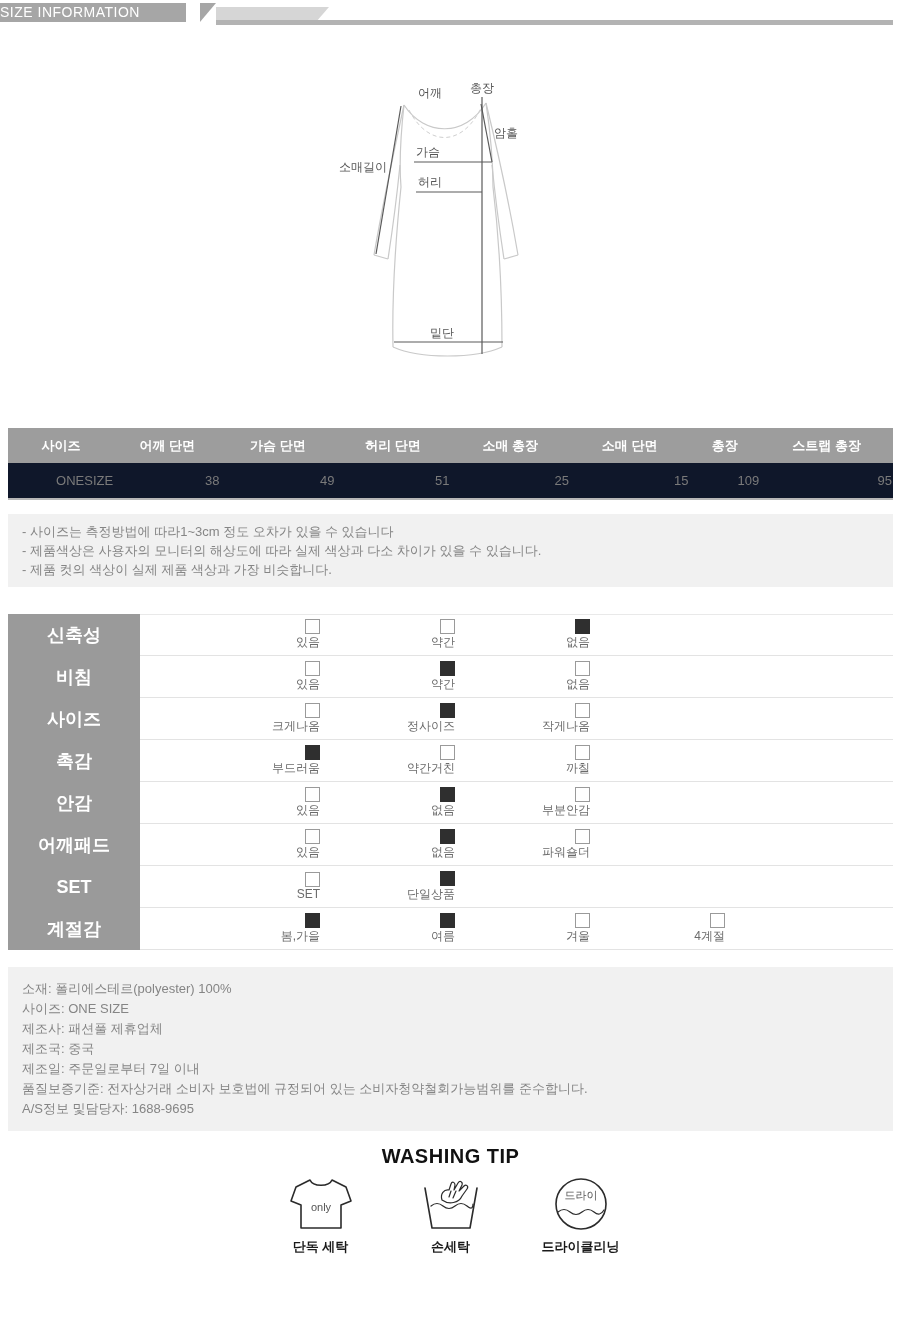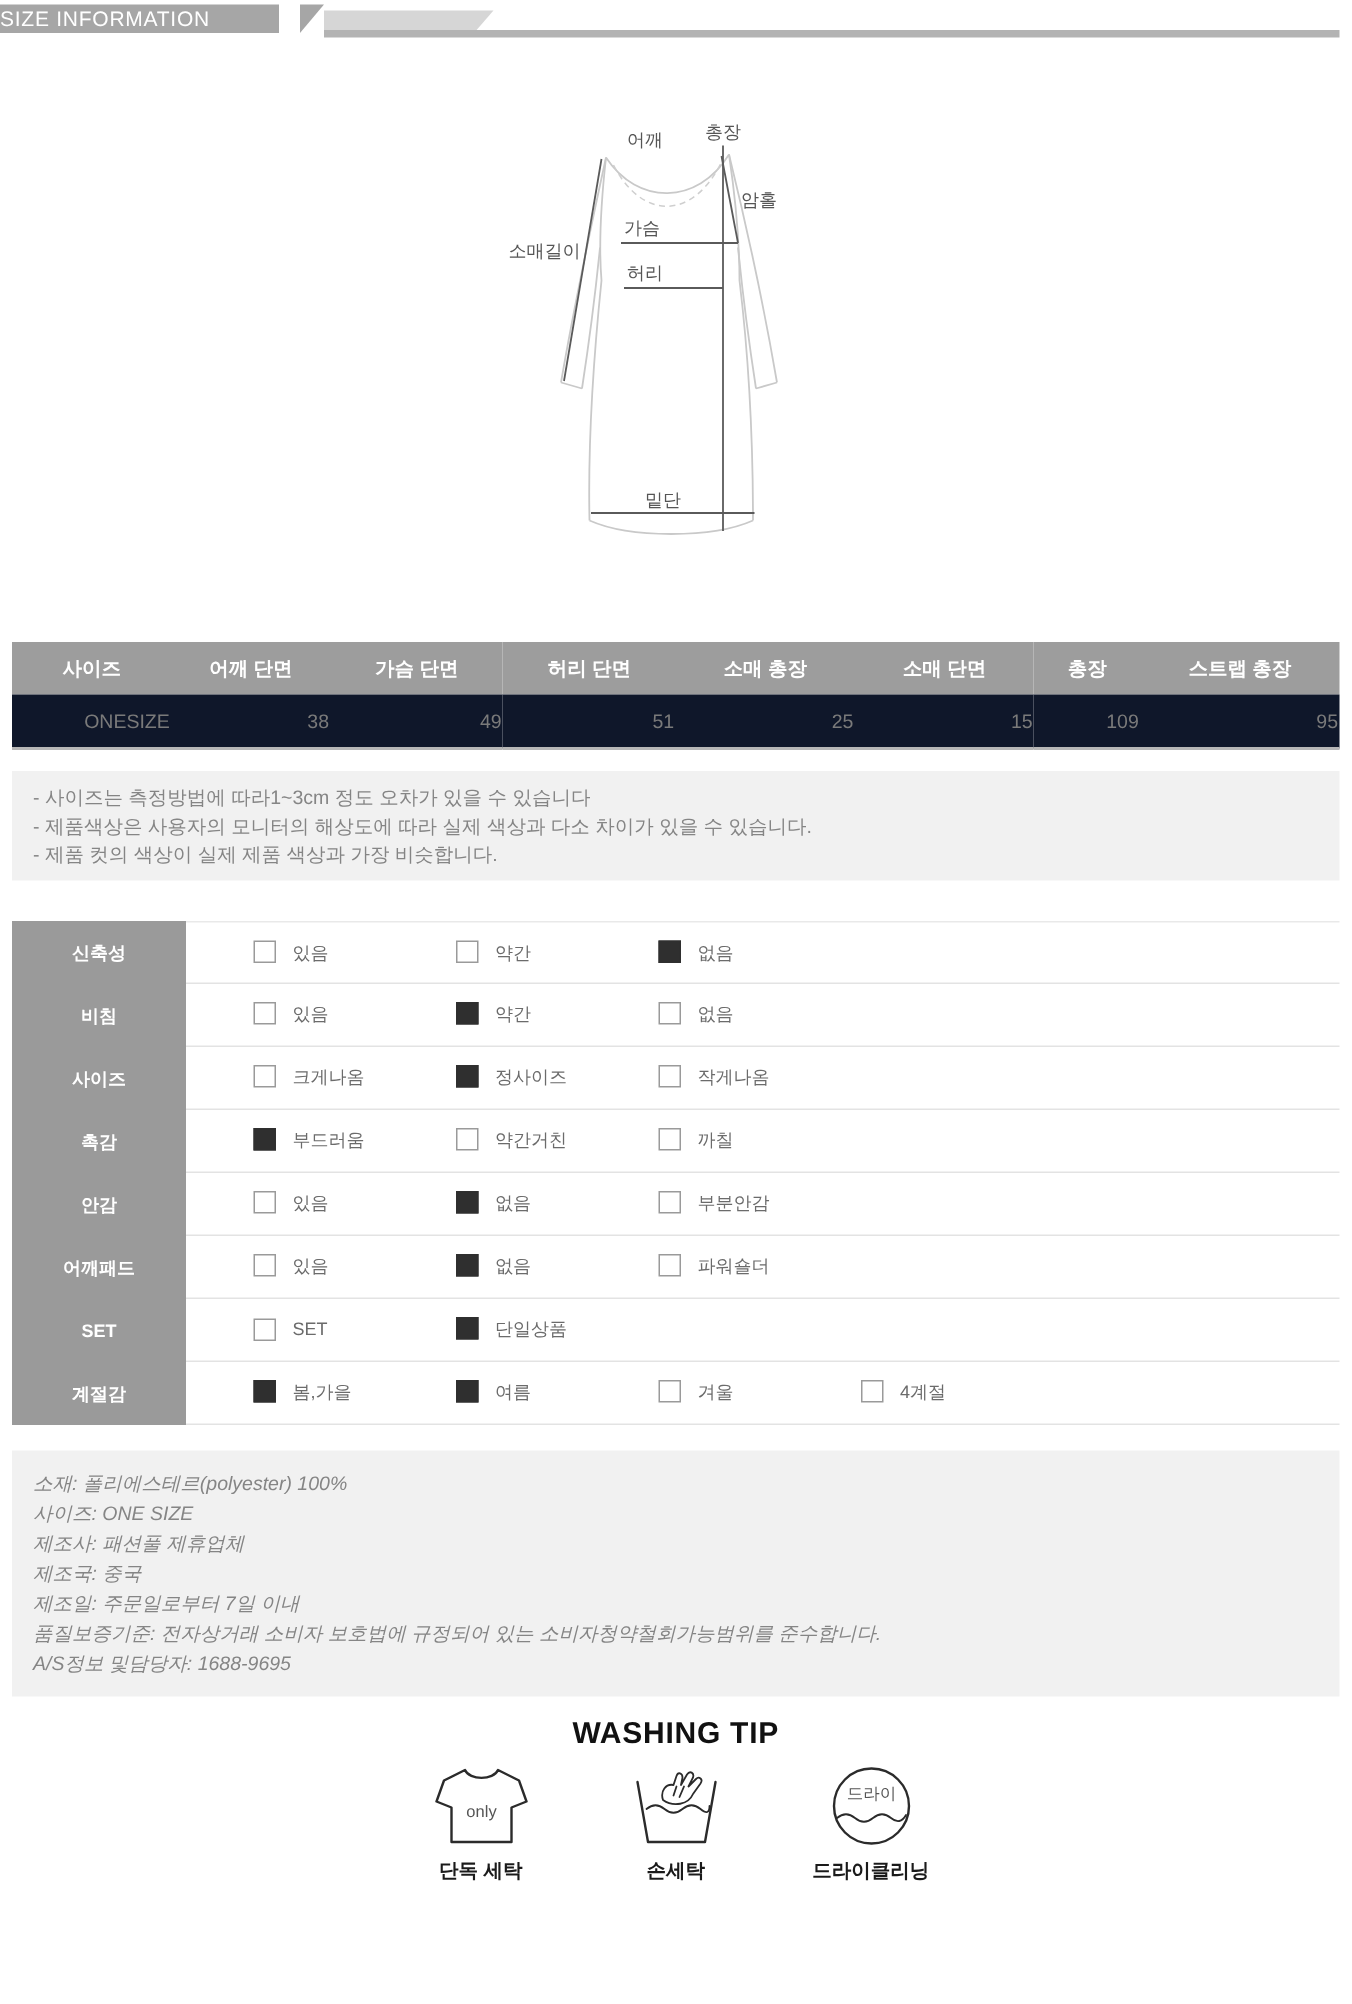--- a/index.html
+++ b/index.html
@@ -26,31 +26,31 @@
 
   
   .size-table{width:885px;margin:53px 8px 0;border-collapse:collapse;table-layout:fixed;}
   .size-table th{background:#9d9d9d;color:#fff;font-size:13px;font-weight:bold;height:33px;text-align:center;}
   .size-table td{color:#7a7a7a;font-size:13px;height:33px;text-align:right;background:#0f172a;
     border-bottom:2px solid #b7b7b7;}
 
   
   .panel{margin:14px 8px 0;background:#f1f1f1;color:#858585;font-size:13px;}
   .notes{padding:8px 14px;line-height:19px;}
-  .product-info{margin-top:17px;padding:12px 14px;line-height:20px;font-style:italic;}
+  .product-info{margin-top:17px;padding:12px 14px;line-height:20px;}
 
   
   .attr-table{margin:27px 8px 0;}
   .attr-row{display:flex;height:42px;}
-  .attr-label{width:116px;background:#9a9a9a;color:#fff;font-weight:bold;font-size:12px;
+  .attr-label{width:132px;background:#9a9a9a;color:#fff;font-weight:bold;font-size:18px;
     display:flex;align-items:center;justify-content:center;flex-shrink:0;}
   .attr-options{flex:1;display:flex;align-items:center;background:#fff;
     border-bottom:1px solid #e3e3e3;padding-left:45px;}
   .attr-row:first-child .attr-options{border-top:1px solid #e9e9e9;}
-  .attr-opt{width:135px;display:flex;align-items:flex-start;}
+  .attr-opt{width:135px;display:flex;align-items:flex-end;flex-direction:column;}
   .checkbox{width:13px;height:13px;border:1px solid #9a9a9a;background:#fff;flex-shrink:0;}
   .checkbox.checked{background:#2f2f2f;border-color:#2f2f2f;}
   .opt-text{font-size:12px;color:#6b6b6b;margin-left:11px;}
 
   
   .washing{text-align:center;margin-top:14px;}
   .washing-title{font-size:20px;font-weight:bold;color:#111;letter-spacing:.5px;}
   .washing-items{display:flex;justify-content:center;align-items:flex-end;gap:30px;margin-top:6px;}
   .washing-item{display:flex;flex-direction:column;align-items:center;width:100px;}
   .washing-item svg{display:block;}

